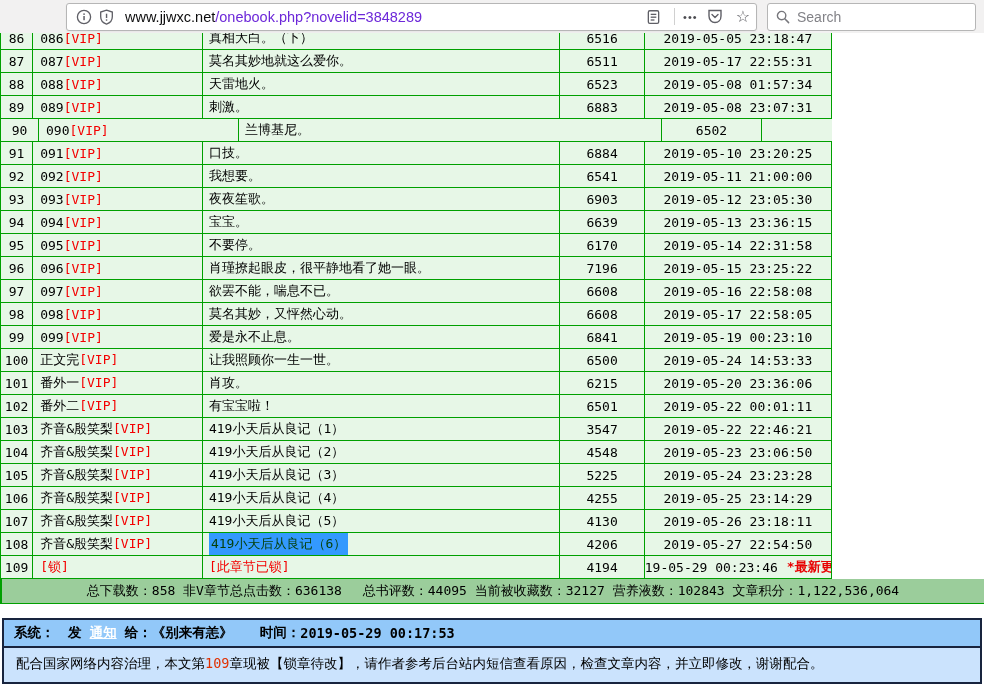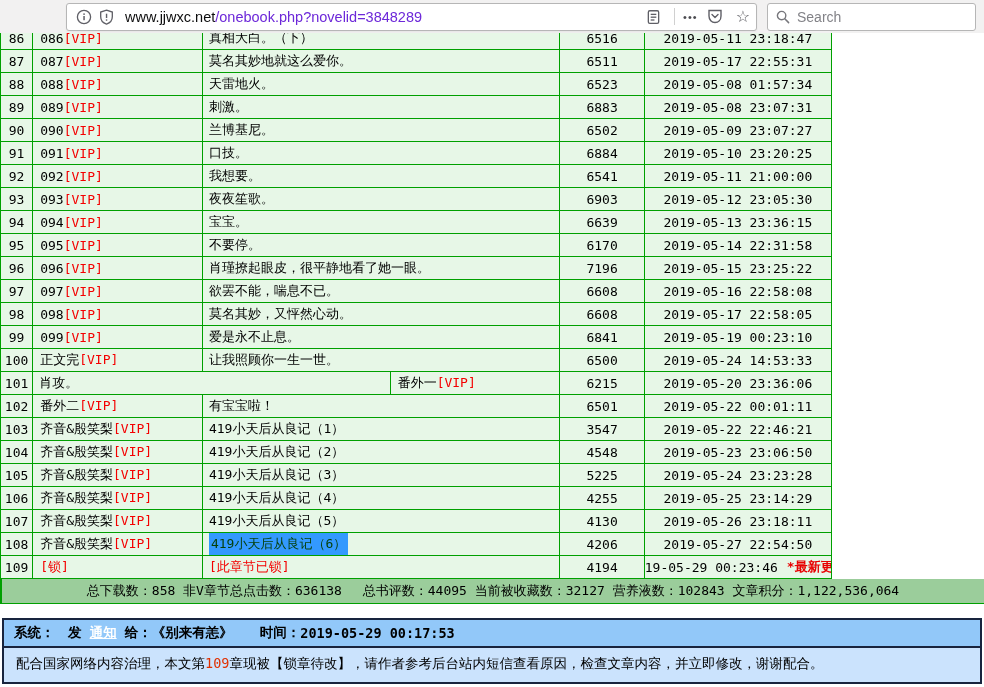--- a/index.html
+++ b/index.html
@@ -142,21 +142,21 @@
     <div class="cell c-label">
             <span class="cin"><span>086</span><span class="red">[VIP]</span></span>
           </div>
     <div class="cell c-title">
             <span class="cin">真相大白。（下）</span>
           </div>
     <div class="cell c-words">
             <span class="cin">6516</span>
           </div>
     <div class="cell c-date">
-            <span class="cin">2019-05-11 23:18:47</span>
+            <span class="cin">2019-05-05 23:18:47</span>
           </div>
   </div>
         <div class="crow">
     <div class="cell c-n">
             <span class="cin">87</span>
           </div>
     <div class="cell c-label">
             <span class="cin"><span>087</span><span class="red">[VIP]</span></span>
           </div>
     <div class="cell c-title">
@@ -209,23 +209,20 @@
           </div>
     <div class="cell c-label">
             <span class="cin"><span>090</span><span class="red">[VIP]</span></span>
           </div>
     <div class="cell c-title">
             <span class="cin">兰博基尼。</span>
           </div>
     <div class="cell c-words">
             <span class="cin">6502</span>
           </div>
-    <div class="cell c-date">
-            <span class="cin">2019-05-09 23:07:27</span>
-          </div>
   </div>
         <div class="crow">
     <div class="cell c-n">
             <span class="cin">91</span>
           </div>
     <div class="cell c-label">
             <span class="cin"><span>091</span><span class="red">[VIP]</span></span>
           </div>
     <div class="cell c-title">
             <span class="cin">口技。</span>
@@ -387,25 +384,25 @@
             <span class="cin">6500</span>
           </div>
     <div class="cell c-date">
             <span class="cin">2019-05-24 14:53:33</span>
           </div>
   </div>
         <div class="crow">
     <div class="cell c-n">
             <span class="cin">101</span>
           </div>
+    <div class="cell c-label">
+            <span class="cin"><span>番外一</span><span class="red">[VIP]</span></span>
+          </div>
     <div class="cell c-title">
             <span class="cin">肖攻。</span>
-          </div>
-    <div class="cell c-label">
-            <span class="cin"><span>番外一</span><span class="red">[VIP]</span></span>
           </div>
     <div class="cell c-words">
             <span class="cin">6215</span>
           </div>
     <div class="cell c-date">
             <span class="cin">2019-05-20 23:36:06</span>
           </div>
   </div>
         <div class="crow">
     <div class="cell c-n">

